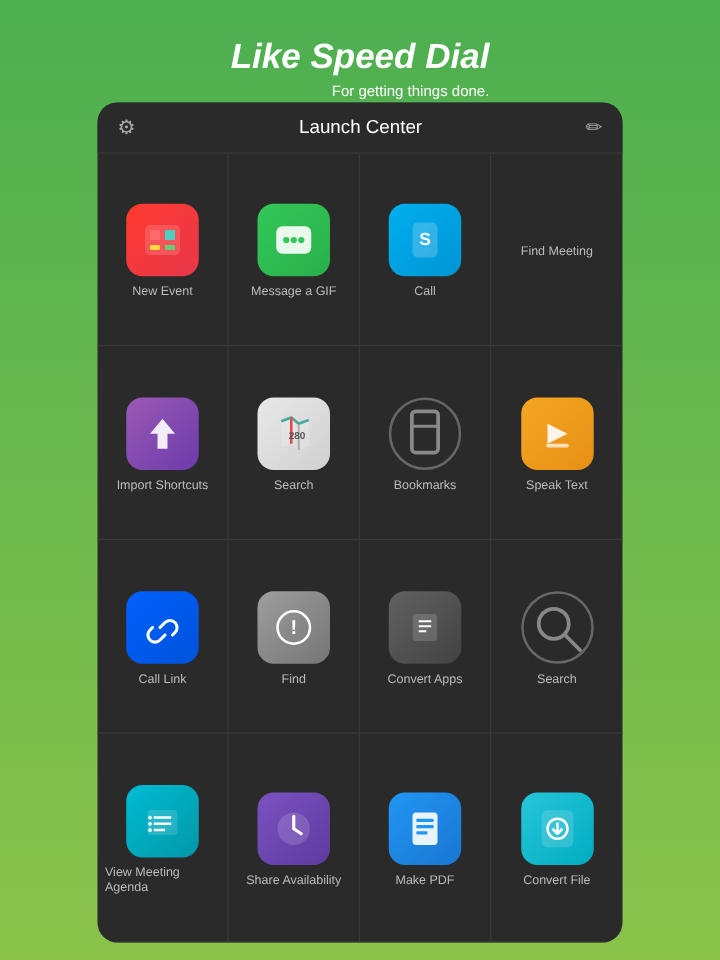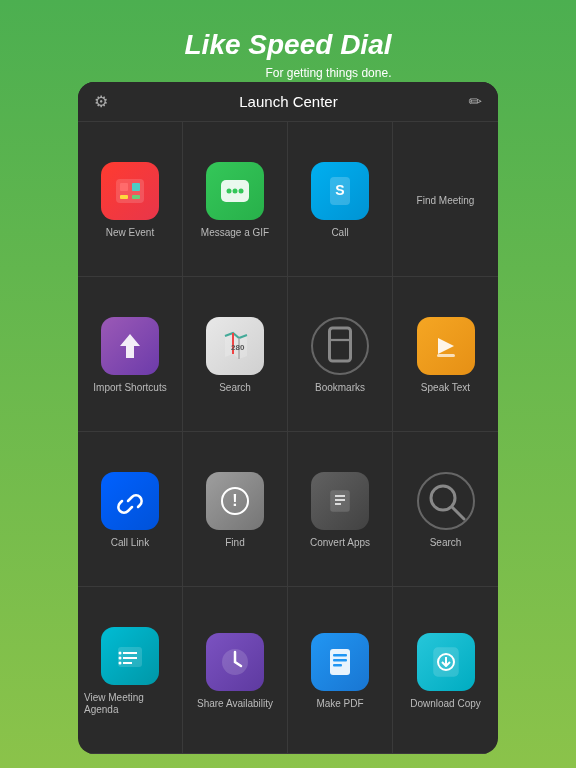--- a/index.html
+++ b/index.html
@@ -292,16 +292,16 @@
       </div>
       <div class="cell">
         <div class="app-icon ic-download">
           <svg viewBox="0 0 36 36" fill="none">
       <rect x="6" y="4" width="24" height="28" rx="4" fill="white" opacity="0.15" stroke="white" stroke-width="1.5"></rect>
       <circle cx="18" cy="18" r="8" fill="none" stroke="white" stroke-width="2"></circle>
       <line x1="18" y1="13" x2="18" y2="21" stroke="white" stroke-width="2"></line>
       <polyline points="14,18 18,22 22,18" fill="none" stroke="white" stroke-width="2" stroke-linejoin="round"></polyline>
     </svg>
         </div>
-        <div class="cell-label">Download Copy</div>
+        <div class="cell-label">Convert File</div>
       </div>
     </div>
 </div>
 
 </body></html>

